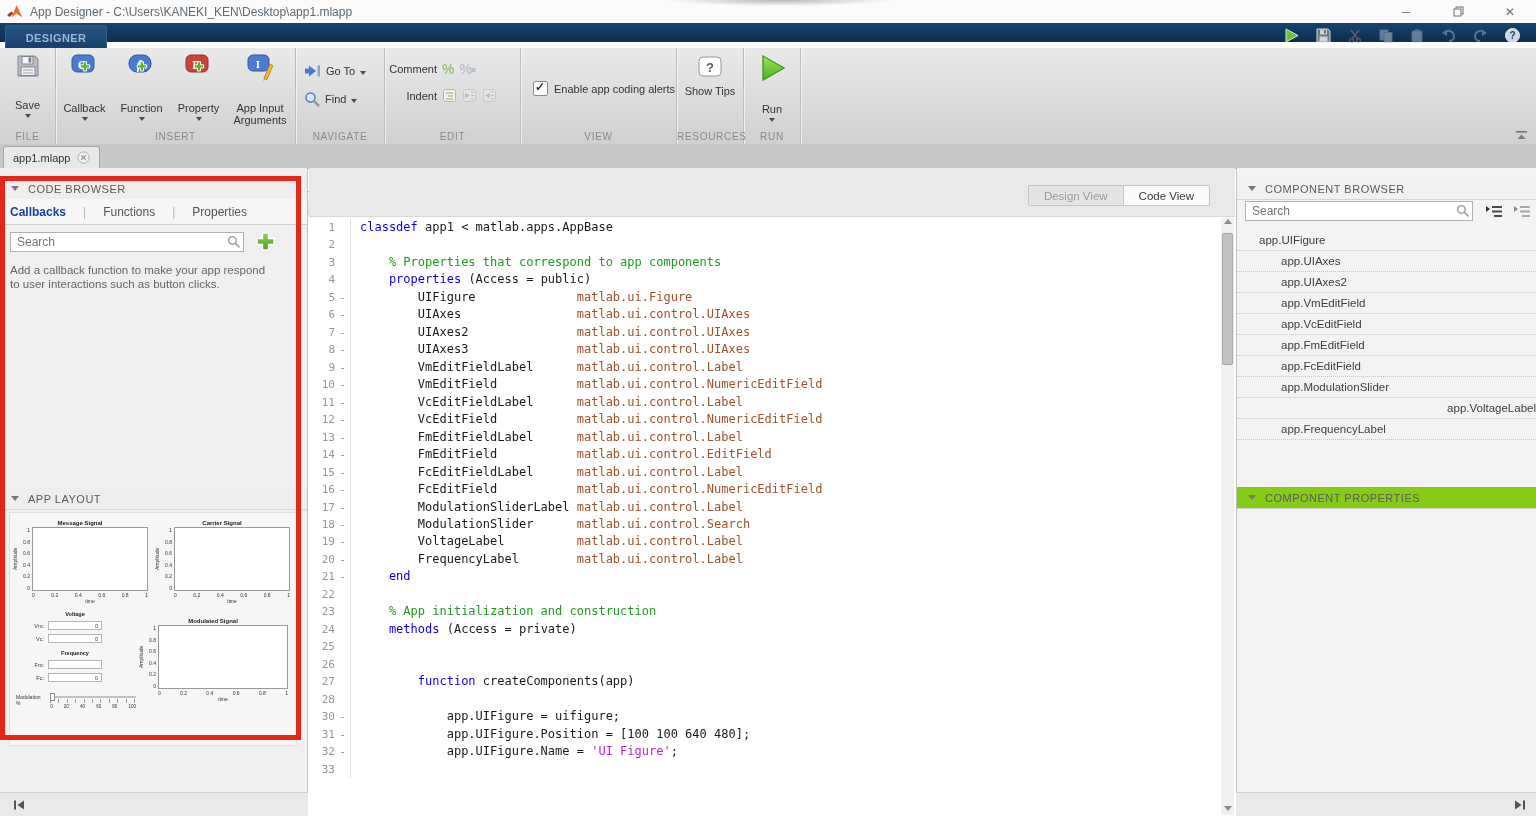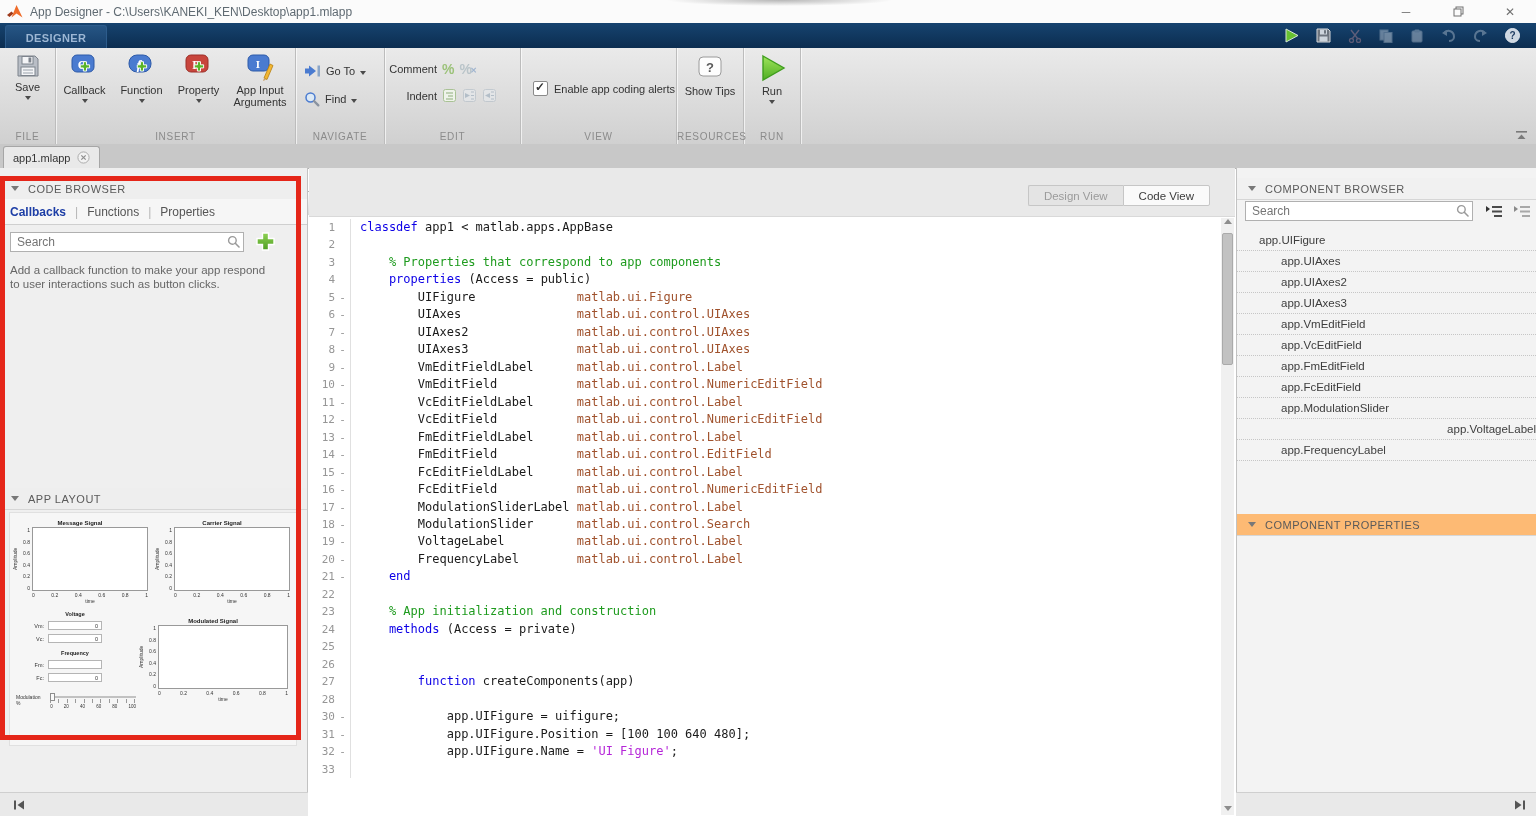--- a/index.html
+++ b/index.html
@@ -10,36 +10,36 @@
   
   .titlebar{position:absolute;top:0;left:0;right:0;height:23px;background:#fbfbfb;display:flex;align-items:center;z-index:2;}
   .titlebar .logo{margin-left:7px;}
   .title-text{font-size:12px;color:#5f6a72;margin-left:7px;}
   .win-controls{margin-left:auto;display:flex;height:100%;}
   .win-btn{width:52px;display:flex;align-items:center;justify-content:center;color:#707070;font-size:12px;}
   .smudge{position:absolute;top:0;left:630px;width:300px;height:8px;z-index:3;
           background:radial-gradient(ellipse 50% 100% at 50% 0,rgba(70,70,70,.38),rgba(0,0,0,0) 75%);}
 
   
-  .tabbar{position:absolute;top:23px;left:0;right:0;height:25px;background:linear-gradient(#16436f,#0c2d50);}
+  .tabbar{position:absolute;top:23px;left:0;right:0;height:19px;background:linear-gradient(#16436f,#0c2d50);}
   .rtab{position:absolute;top:2px;height:23px;width:100px;display:flex;align-items:center;justify-content:center;
         font-size:11px;font-weight:bold;border-radius:3px 3px 0 0;letter-spacing:.4px;}
   .rtab.designer{left:5px;background:linear-gradient(#265584,#163e69);color:#9db7d4;border:1px solid #2d5c8c;border-bottom:none;}
   .rtab.editor{left:107px;background:linear-gradient(#fdfdfd,#d8d8d8);color:#333;border:1px solid #b5b5b5;border-bottom:none;}
   .qat{position:absolute;right:16px;top:2px;height:21px;display:flex;align-items:center;gap:17px;}
   .qat .q{opacity:.92}
   .qat .dim{opacity:.45}
 
   
   .ribbon{position:absolute;top:48px;left:0;right:0;height:96px;background:linear-gradient(#eaeaea,#d0d0d0);
           border-bottom:1px solid #b5b5b5;}
   .rsec{position:absolute;top:0;bottom:0;border-right:1px solid #bcbcbc;box-shadow:1px 0 0 rgba(255,255,255,.65);}
   .rsec-label{position:absolute;bottom:2px;left:0;right:0;text-align:center;font-size:10px;color:#8b8b8b;letter-spacing:.7px;}
   .bigbtn{display:flex;flex-direction:column;align-items:center;padding-top:5px;}
-  .bigbtn .lbl{font-size:11px;color:#333;line-height:12px;text-align:center;margin-top:2px;white-space:pre-line;}
+  .bigbtn .lbl{font-size:11px;color:#333;line-height:12px;text-align:center;margin-top:20px;white-space:pre-line;}
   .caret{width:0;height:0;border-left:3.5px solid transparent;border-right:3.5px solid transparent;border-top:4px solid #4a4a4a;margin-top:3px;}
   .insert-row{display:flex;height:100%;}
   .nav-row,.edit-row{display:flex;align-items:center;gap:5px;font-size:11px;color:#333;}
   .edit-row .rlbl{width:52px;text-align:right;}
   .view-row{display:flex;align-items:center;gap:6px;font-size:11px;color:#333;}
   .checkbox{width:13px;height:13px;background:#fff;border:1px solid #8a8a8a;border-radius:2px;position:relative;}
   .checkbox.checked::after{content:"✓";position:absolute;left:1px;top:-2px;font-size:12px;color:#333;font-weight:bold;}
   .pct{font-weight:bold;font-size:14px;line-height:14px;}
   .ribbon-collapse{position:absolute;right:8px;bottom:4px;}
 
@@ -47,21 +47,21 @@
   .doctabs{position:absolute;top:144px;left:0;right:0;height:24px;background:#c8c8c8;border-bottom:1px solid #b2b2b2;}
   .doctab{position:absolute;left:3px;top:2px;height:21px;background:#e9e9e9;border:1px solid #a6a6a6;border-bottom:none;
           border-radius:3px 3px 0 0;display:flex;align-items:center;gap:6px;padding:0 9px;font-size:11px;color:#333;}
 
   
   .left-panel{position:absolute;left:0;top:168px;width:308px;bottom:24px;background:#efefef;border-right:1px solid #c2c2c2;box-sizing:border-box;}
   .panel-header{position:absolute;left:0;right:0;height:21px;display:flex;align-items:center;gap:9px;padding-left:11px;
                 border-bottom:1px solid #d6d6d6;color:#5a5a5a;font-size:11px;letter-spacing:.5px;background:#eeeeee;}
   .tri{width:0;height:0;border-left:4px solid transparent;border-right:4px solid transparent;border-top:5px solid #787878;}
   .cb-tabs{position:absolute;top:31px;left:0;right:0;height:25px;background:#f6f6f6;border-bottom:1px solid #cfcfcf;
-           display:flex;align-items:center;gap:9px;padding-left:10px;font-size:12px;color:#555;}
+           display:flex;align-items:center;gap:17px;padding-left:10px;font-size:12px;color:#555;}
   .cb-tab.active{color:#1d3ea6;font-weight:bold;}
   .cb-sep{color:#b5b5b5;}
   .search-row{position:absolute;top:63px;left:10px;display:flex;align-items:center;}
   .search-box{position:relative;}
   .search-input{width:206px;height:18px;border:1px solid #b0b0b0;background:#fff;font-size:12px;padding:0 20px 0 6px;
                 color:#555;font-family:"Liberation Sans",sans-serif;outline:none;}
   .search-mag{position:absolute;right:4px;top:3px;}
   .plus-btn{margin-left:11px;}
   .cb-hint{position:absolute;top:96px;left:10px;width:288px;font-size:11.5px;color:#666;line-height:1.18;}
 
@@ -648,30 +648,29 @@
             <rect x="7" y="5.5" width="10" height="2" fill="#a8a8a8"></rect>
             <rect x="9" y="10" width="8" height="2" fill="#a8a8a8"></rect>
           </svg>
         </span>
     </span>
   </div>
   <div class="comp-list" id="component-list">
       <div class="comp-row" style="padding-left: 22px;">app.UIFigure</div>
       <div class="comp-row" style="padding-left: 44px;">app.UIAxes</div>
       <div class="comp-row" style="padding-left: 44px;">app.UIAxes2</div>
-      <div class="comp-row" style="padding-left: 44px;">app.UIAxes3</div>
       <div class="comp-row" style="padding-left: 44px;">app.VmEditField</div>
       <div class="comp-row" style="padding-left: 44px;">app.VcEditField</div>
       <div class="comp-row" style="padding-left: 44px;">app.FmEditField</div>
       <div class="comp-row" style="padding-left: 44px;">app.FcEditField</div>
       <div class="comp-row" style="padding-left: 44px;">app.ModulationSlider</div>
       <div class="comp-row" style="padding-left: 44px; text-align: right;">app.VoltageLabel</div>
       <div class="comp-row" style="padding-left: 44px;">app.FrequencyLabel</div>
     </div>
-  <div class="panel-header" style="top:319px;background:#fdba74;margin-top:27px;">
+  <div class="panel-header" style="top:319px;background:#84cc16;">
     <span class="tri"></span>
     <span>COMPONENT PROPERTIES</span>
   </div>
 </div>
 
 <div class="bottom-left">
   <span style="margin-left:13px;">
       <svg width="12" height="10">
         <rect x="1" y="0.5" width="2" height="9" fill="#555"></rect>
         <polygon points="11,0.5 4.5,5 11,9.5" fill="#555"></polygon>

